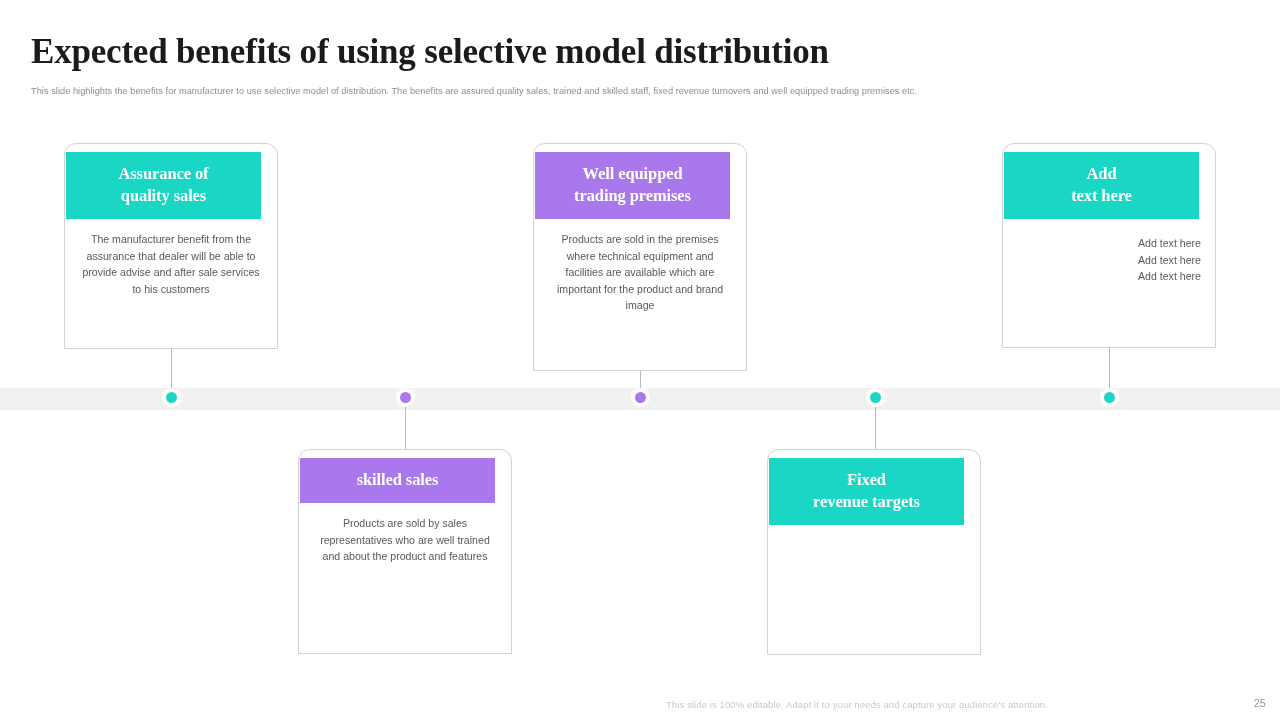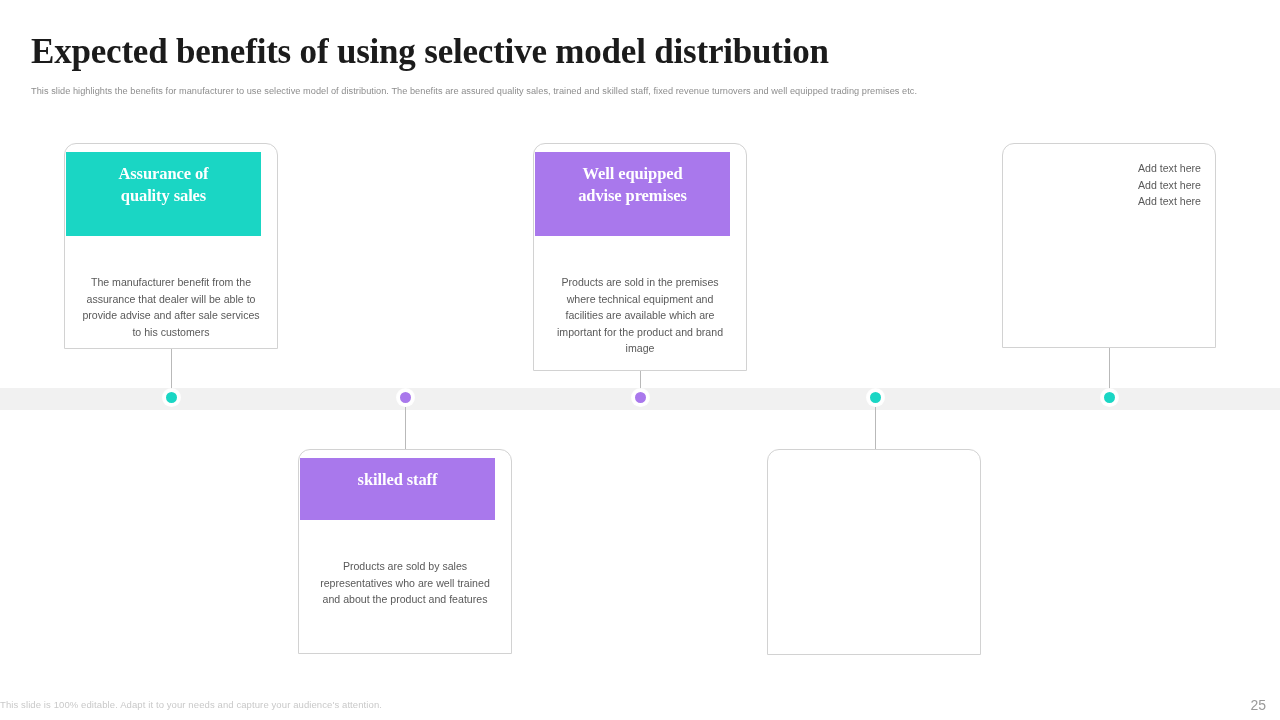--- a/index.html
+++ b/index.html
@@ -82,67 +82,67 @@
     border-radius: 12px 12px 0 0;
     overflow: hidden;
   }
 
   .card.bottom-card {
     border-radius: 12px 12px 0 0;
   }
 
   .card-header {
     margin: 8px 16px 0 1px;
-    padding: 11px 10px 29px 10px;
+    padding: 11px 10px 12px 10px;
     font-family: "Liberation Serif", serif;
     font-weight: bold;
     font-size: 16.5px;
     line-height: 22px;
     color: #ffffff;
     text-align: center;
     letter-spacing: -0.1px;
   }
 
   .card-header.teal   { background: #1AD6C4; }
   .card-header.purple { background: #A978EC; }
 
   .card-body {
-    padding: 38px 14px 14px 14px;
+    padding: 12px 14px 14px 14px;
     font-family: "Liberation Sans", sans-serif;
     font-size: 10.6px;
     line-height: 16.5px;
     color: #595959;
     text-align: center;
   }
 
   .card-body.left-align {
     text-align: right;
     padding: 16px 14px 14px 46px;
     line-height: 16.5px;
   }
 
   
   .footer-note {
     position: absolute;
     left: 0;
     top: 699px;
     width: 1048px;
-    text-align: left;
+    text-align: right;
     font-family: "Liberation Sans", sans-serif;
     font-size: 9.5px;
     color: #c9c9c9;
     letter-spacing: 0.1px;
   }
 
   .page-number {
     position: absolute;
     right: 14px;
     top: 697px;
     font-family: "Liberation Sans", sans-serif;
-    font-size: 14px;
+    font-size: 11px;
     color: #9a9a9a;
   }
 </style>
 </head>
 <body>
 
 <div class="slide">
 
   <div class="slide-title">Expected benefits of using selective model distribution</div>
 
@@ -166,40 +166,48 @@
     <div class="card-header teal">
       <div>Assurance of</div>
       <div>quality sales</div>
     </div>
     <div class="card-body">The manufacturer benefit from the assurance that dealer will be able to provide advise and after sale services to his customers</div>
   </div>
 
   <div class="card" style="left:533px; top:143px; height:228px;">
     <div class="card-header purple">
       <div>Well equipped</div>
-      <div>advise premises</div>
+      <div>trading premises</div>
     </div>
     <div class="card-body">Products are sold in the premises where technical equipment and facilities are available which are important for the product and brand image</div>
   </div>
 
   <div class="card" style="left:1002px; top:143px; height:205px;">
+    <div class="card-header teal">
+      <div>Add</div>
+      <div>text here</div>
+    </div>
     <div class="card-body left-align">
       <div>Add text here</div>
       <div>Add text here</div>
       <div>Add text here</div>
     </div>
   </div>
 
   <div class="card bottom-card" style="left:298px; top:449px; height:205px;">
     <div class="card-header purple">
-      <div>skilled staff</div>
+      <div>skilled sales</div>
     </div>
     <div class="card-body">Products are sold by sales representatives who are well trained and about the product and features</div>
   </div>
 
   <div class="card bottom-card" style="left:767px; top:449px; height:206px;">
+    <div class="card-header teal">
+      <div>Fixed</div>
+      <div>revenue targets</div>
+    </div>
   </div>
 
   <div class="footer-note">This slide is 100% editable. Adapt it to your needs and capture your audience's attention.</div>
 
   <div class="page-number">25</div>
 
 </div>
 
 </body></html>

